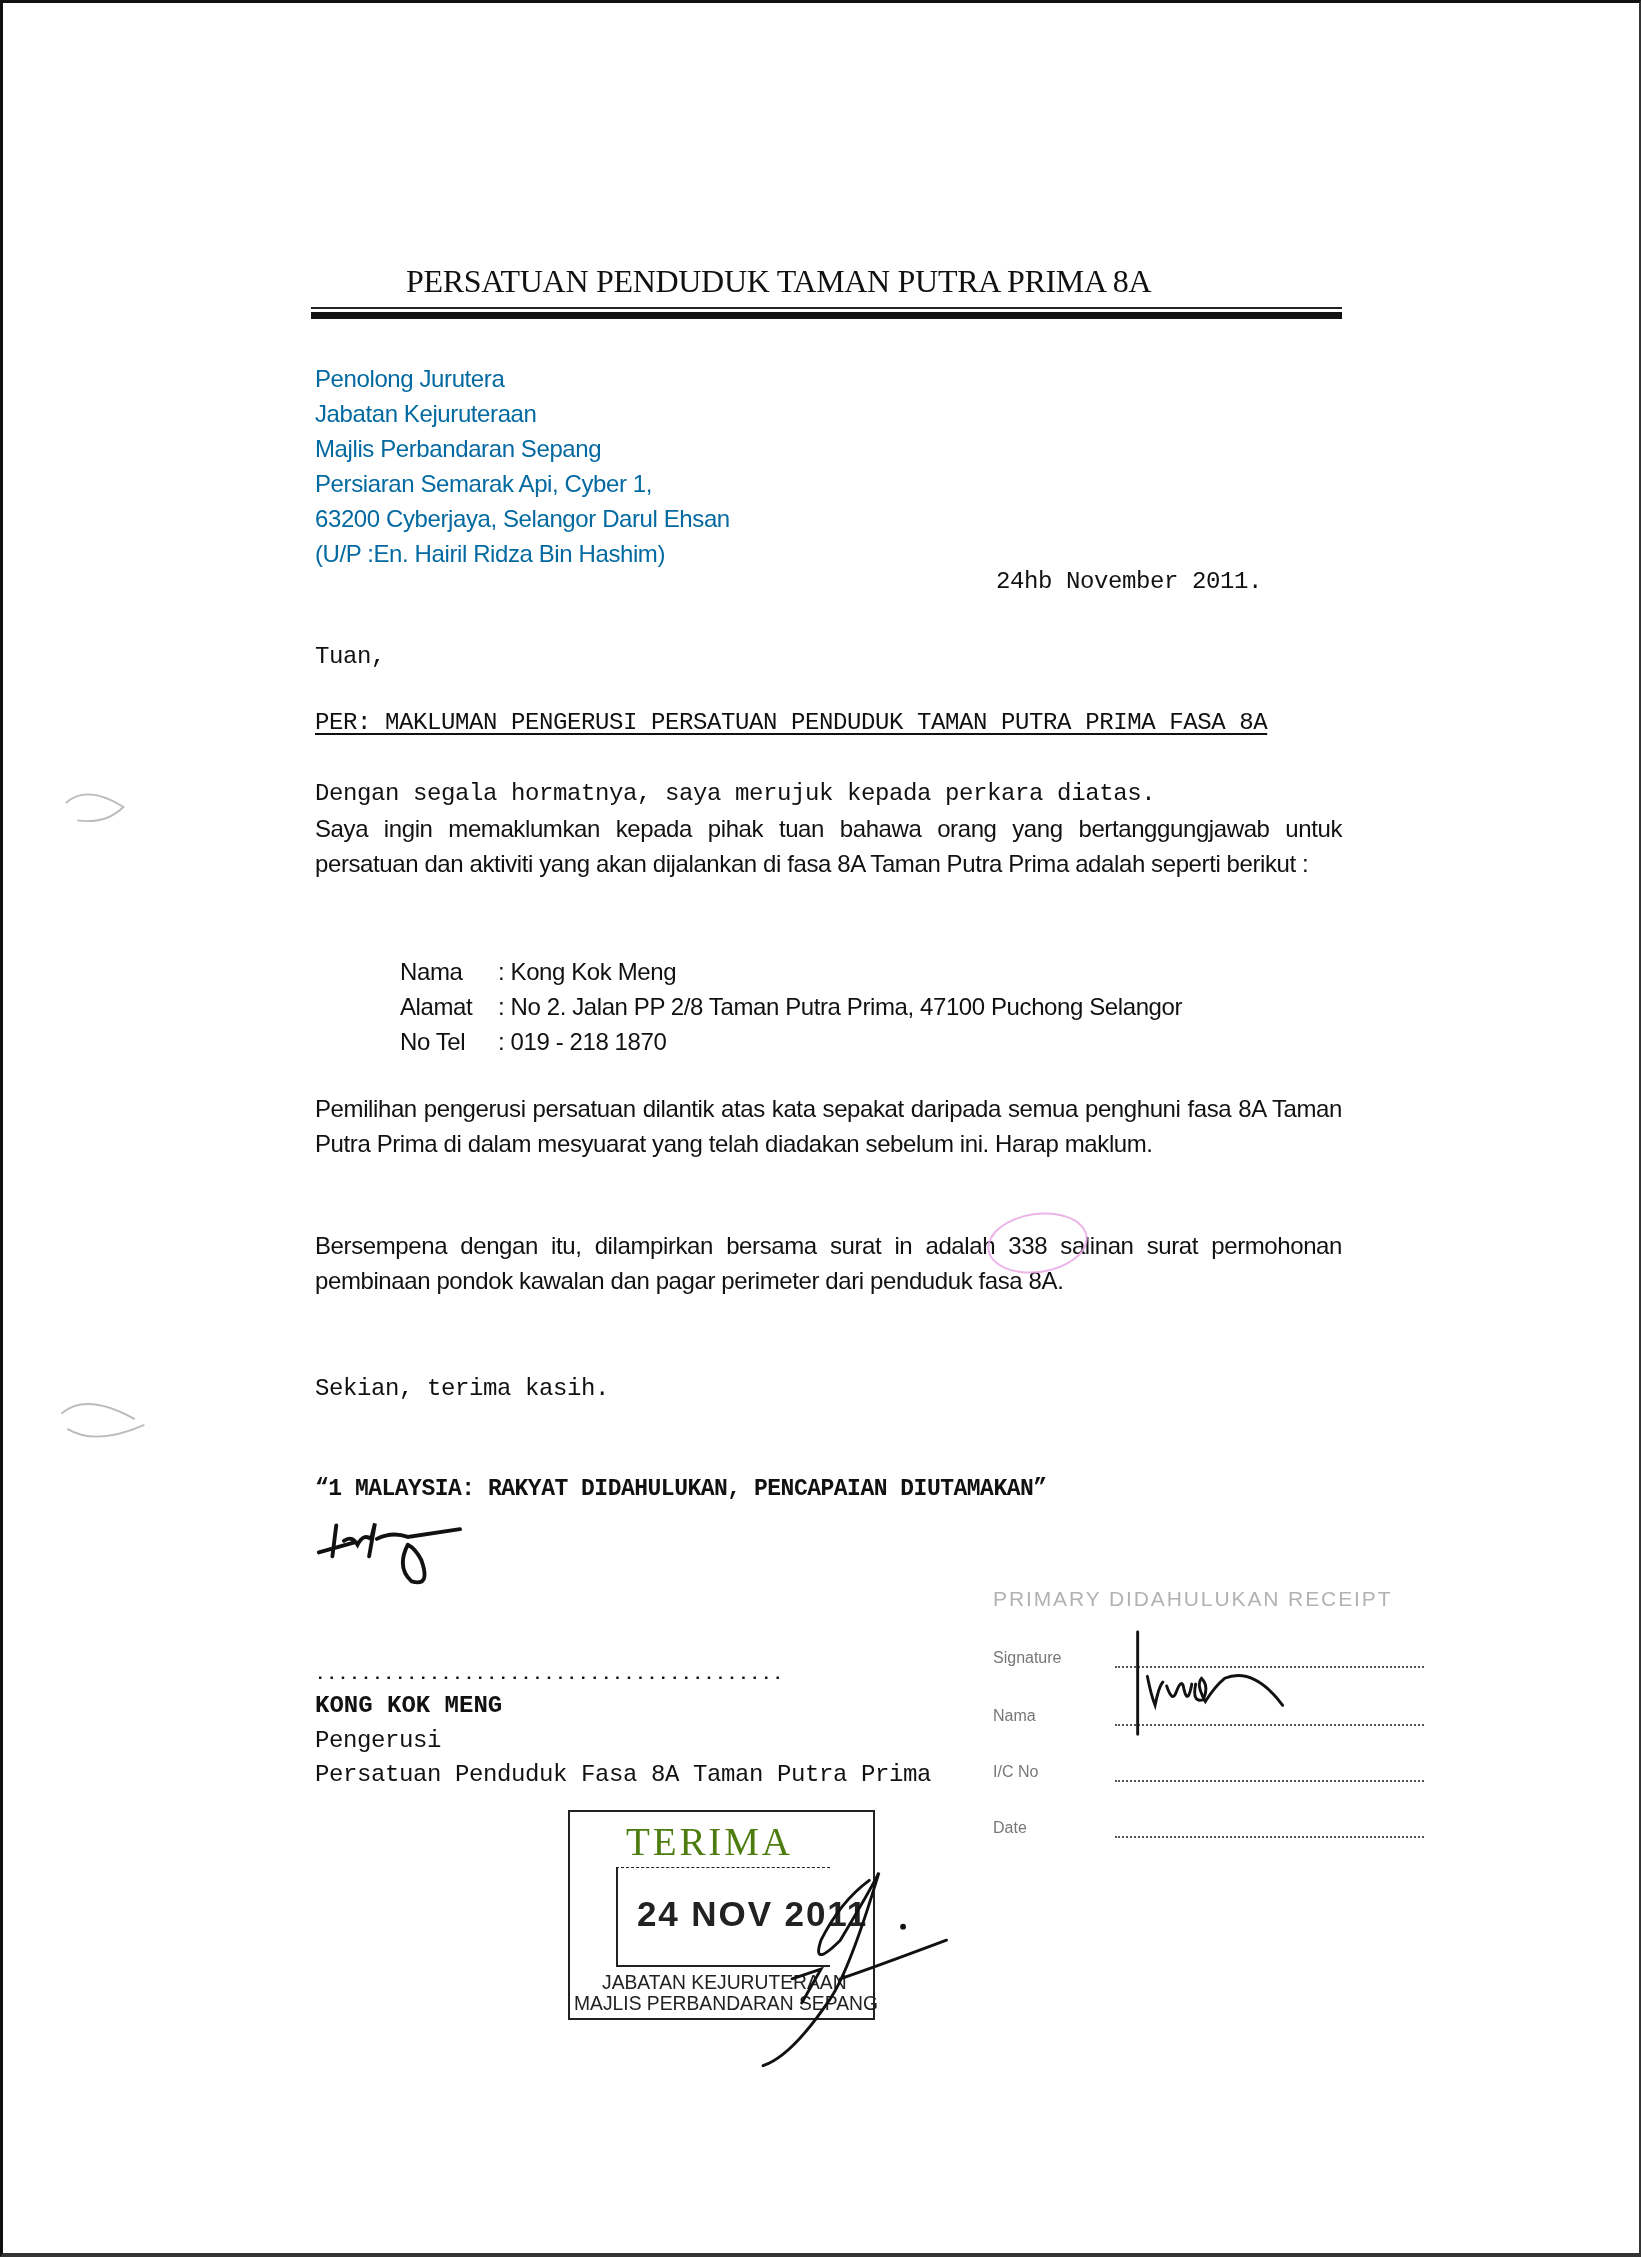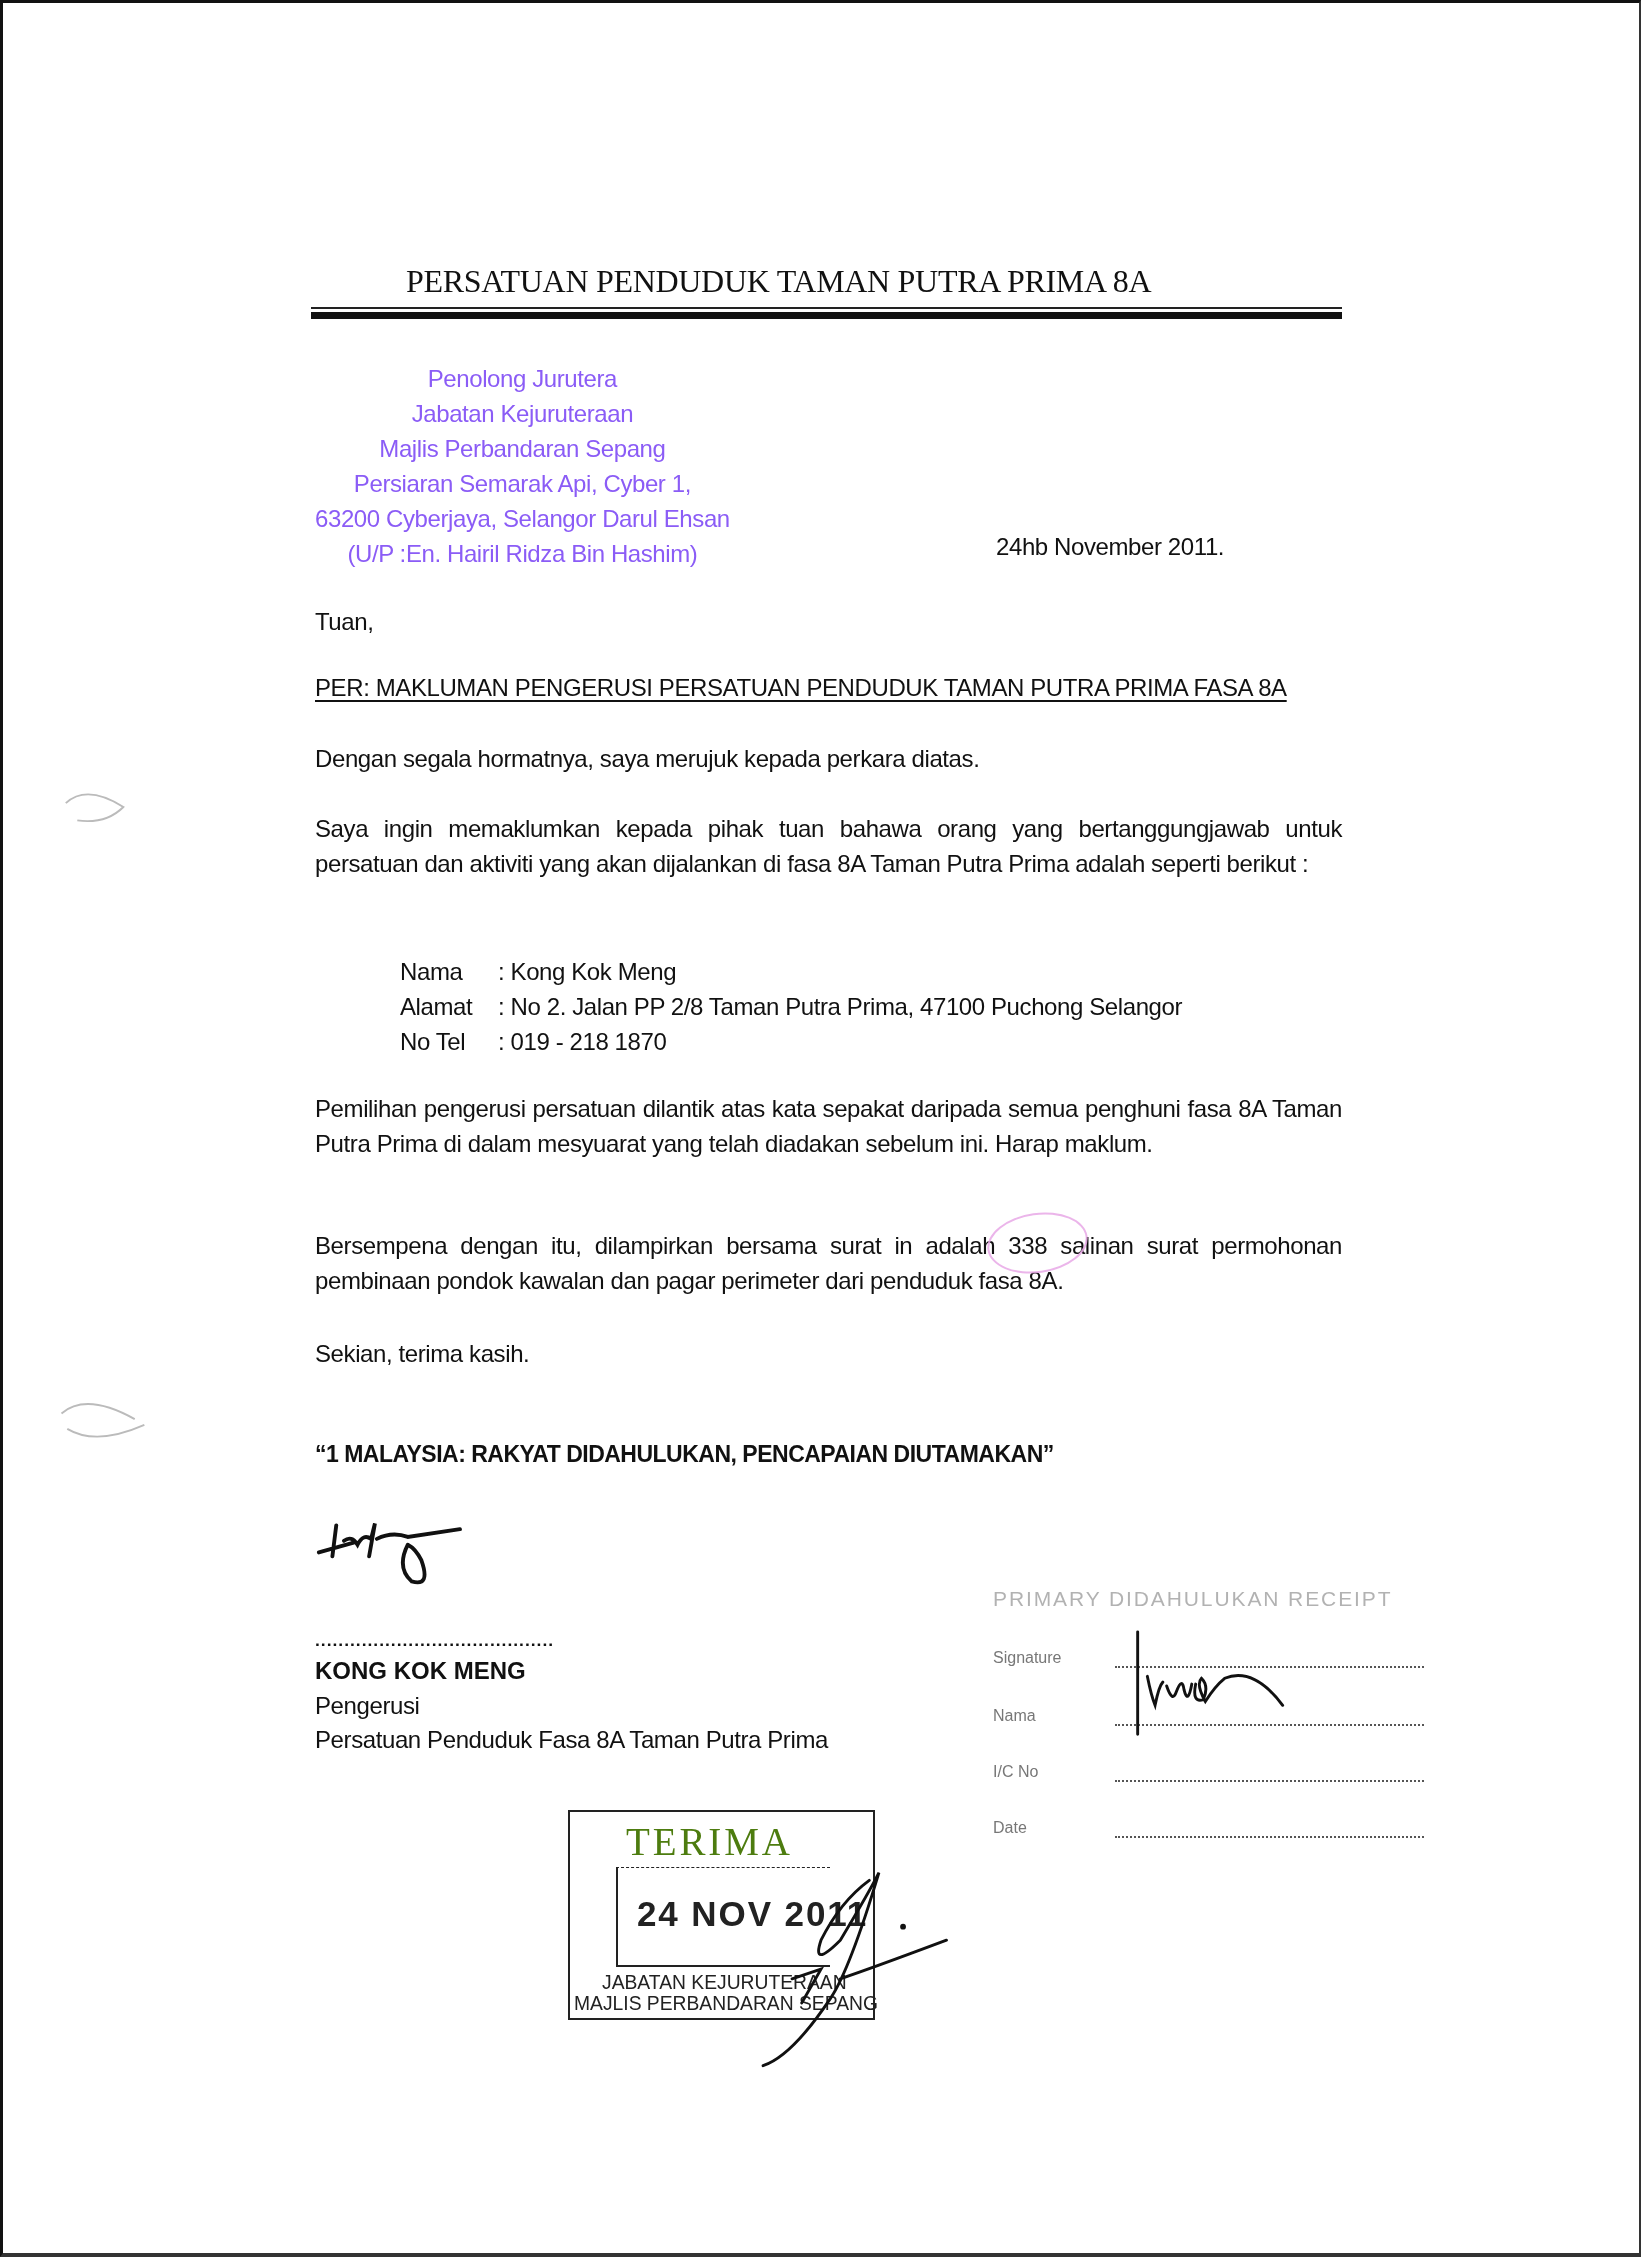--- a/index.html
+++ b/index.html
@@ -4,31 +4,31 @@
 <style>
   html, body { margin: 0; padding: 0; background: #ffffff; }
   body { width: 1641px; height: 2257px; position: relative; overflow: hidden; }
   .page-frame {
     position: absolute; left: 0; top: 0; width: 1641px; height: 2257px;
     box-sizing: border-box;
     border-top: 3.9px solid #111; border-left: 3.9px solid #111;
     border-right: 2.9px solid #333; border-bottom: 4.8px solid #333;
     background: #fff;
   }
-  .txt { font-family: Liberation Sans, sans-serif; color: #111; position: absolute; white-space: nowrap; }
+  .txt { font-family: Liberation Mono, monospace; color: #111; position: absolute; white-space: nowrap; margin-top: 35px; }
   .body-text { font-size: 24px; letter-spacing: -0.4px; }
   .letterhead {
     position: absolute; left: 406px; top: 263px;
     font-family: "Liberation Serif", serif; font-size: 32px; color: #111;
     letter-spacing: -0.3px; white-space: nowrap;
   }
   .rule-thin { position: absolute; left: 311px; top: 307px; width: 1031px; height: 1.9px; background: #222; }
   .rule-thick { position: absolute; left: 311px; top: 312px; width: 1031px; height: 6.8px; background: #111; }
   .addr-block { position: absolute; left: 315px; top: 361px; }
-  .addr-line { font-family: "Liberation Sans", sans-serif; font-size: 24px; color: #8b5cf6; line-height: 35px; letter-spacing: -0.4px; white-space: nowrap; text-align: center; }
+  .addr-line { font-family: "Liberation Sans", sans-serif; font-size: 24px; color: #0369a1; line-height: 35px; letter-spacing: -0.4px; white-space: nowrap; }
   .date { left: 996px; top: 533px; }
   .salutation { left: 315px; top: 608px; }
   .subject { left: 315px; top: 674px; text-decoration: underline; text-underline-offset: 3.9px; font-size: 24px; }
   .opening { left: 315px; top: 745px; }
   .para { position: absolute; left: 315px; width: 1027px; font-family: "Liberation Sans", sans-serif; font-size: 24px; color: #111; line-height: 35px; text-align: justify; letter-spacing: -0.4px; }
   .para1 { top: 811px; }
   .details { position: absolute; left: 400px; top: 954px; }
   .detail-row { font-family: "Liberation Sans", sans-serif; font-size: 24px; color: #111; line-height: 35px; letter-spacing: -0.4px; white-space: nowrap; }
   .detail-label { display: inline-block; width: 98px; }
   .para2 { top: 1091px; }

